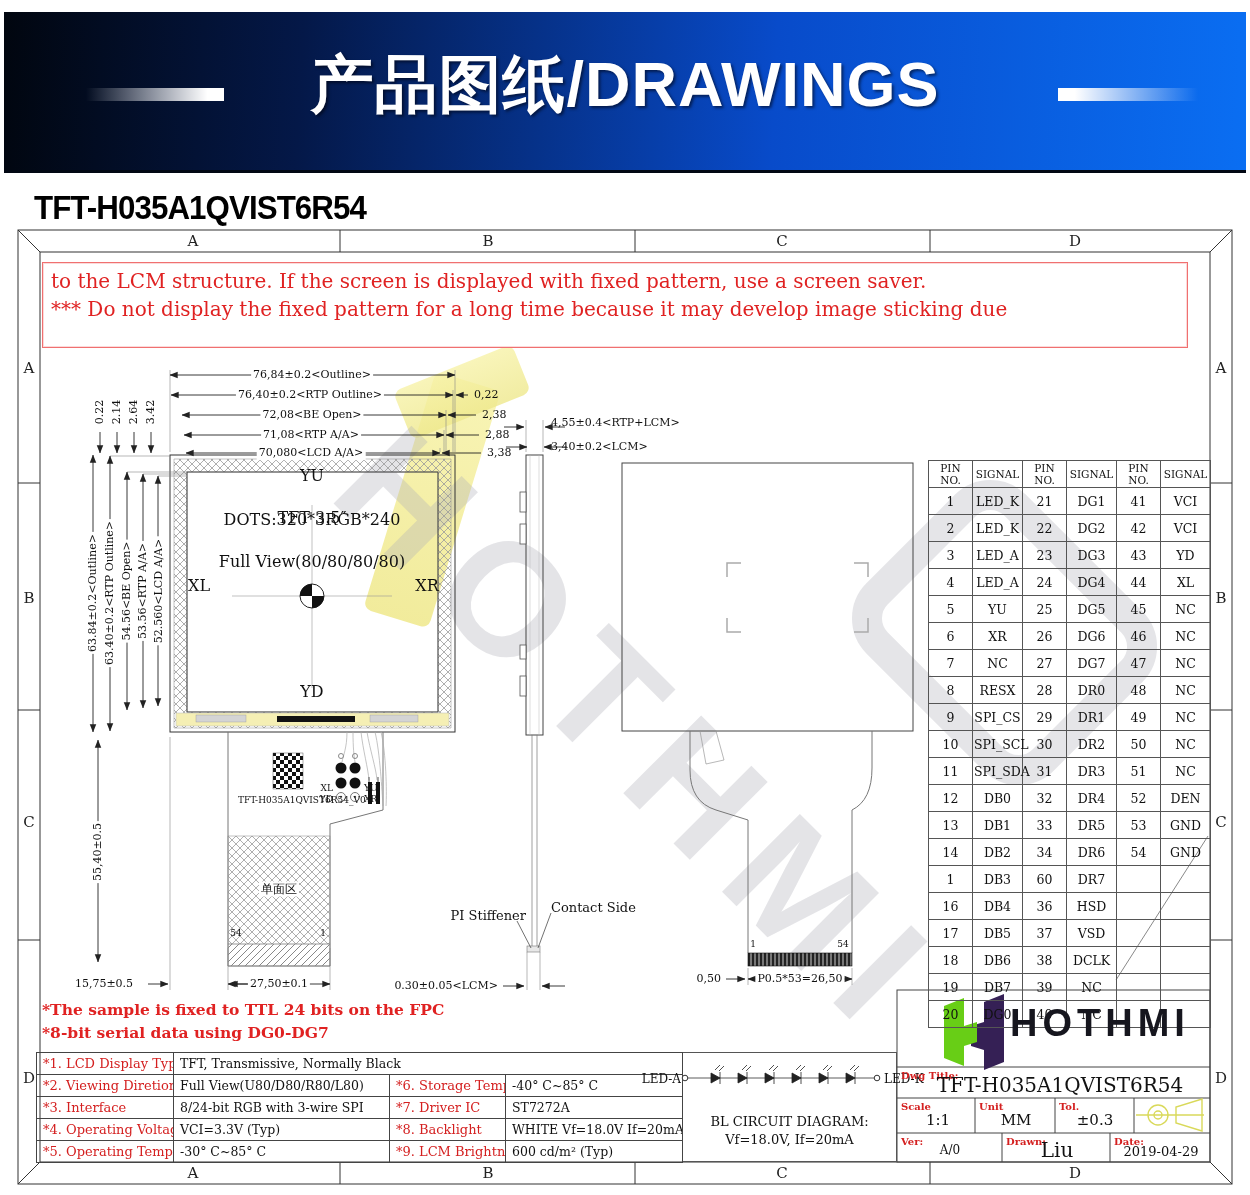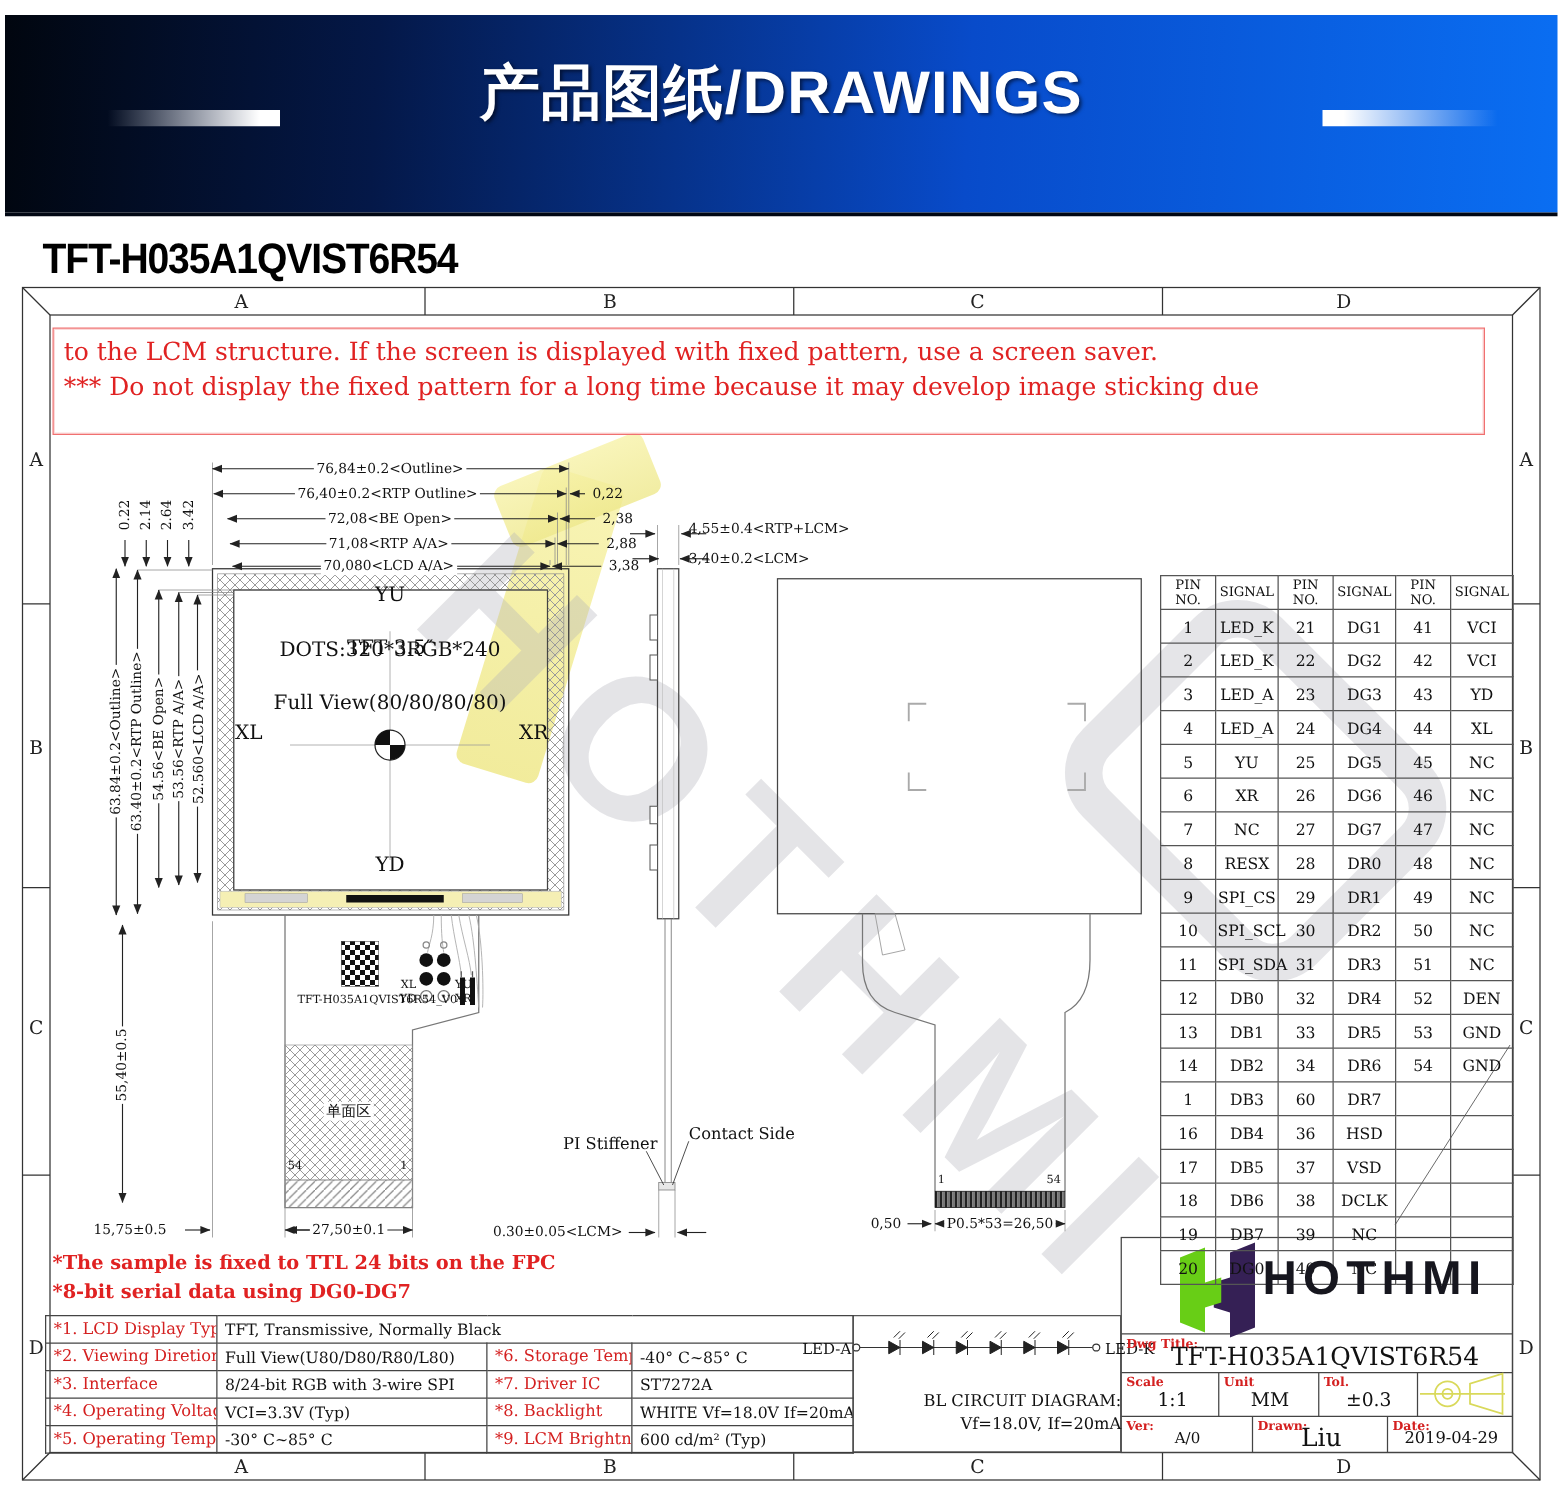--- a/index.html
+++ b/index.html
@@ -4,21 +4,21 @@
 <style>
   html,body{margin:0;padding:0;background:#fff;}
   #page{position:relative;width:1250px;height:1195px;background:#fff;overflow:hidden;
         font-family:"DejaVu Serif",serif;}
   
   .banner{position:absolute;left:4px;top:12px;right:4px;height:158px;
           background:linear-gradient(93deg,#01060f 0%,#041848 24%,#084bca 62%,#0a6ef2 100%);
           border-bottom:3px solid #010713;z-index:10;}
   .banner-title{position:absolute;left:0;right:0;top:30px;text-align:center;
                 font-family:"Liberation Sans",sans-serif;font-weight:bold;
-                font-size:48px;color:#fff;letter-spacing:1px;
+                font-size:63px;color:#fff;letter-spacing:1px;
                 text-shadow:2px 2px 3px rgba(0,0,10,.55);}
   .dash{position:absolute;top:88px;height:13px;z-index:11;}
   .dash-l{left:86px;width:138px;background:linear-gradient(90deg,rgba(255,255,255,0),#fff 88%);}
   .dash-r{left:1058px;width:140px;background:linear-gradient(90deg,#fff 12%,rgba(255,255,255,0));}
   
   .page-title{position:absolute;left:34px;top:188px;font-family:"Liberation Sans",sans-serif;
               font-weight:bold;font-size:34px;color:#000;letter-spacing:-1px;
               transform:scaleX(.92);transform-origin:left top;z-index:5;}
   
   .wm{position:absolute;z-index:1;pointer-events:none;}
@@ -56,21 +56,21 @@
   .note{position:absolute;color:#e02222;font:15.5px "DejaVu Serif",serif;font-weight:bold;z-index:6;}
   .spec{position:absolute;left:36px;top:1052px;z-index:6;}
   .spec table{border-collapse:collapse;table-layout:fixed;width:646px;}
   .spec td{border:1px solid #444;height:21px;font:12.5px "DejaVu Serif",serif;
            color:#111;padding:0 0 0 6px;white-space:nowrap;overflow:hidden;}
   .spec td.lbl{color:#d42020;font-size:13px;}
   
   .blbox{position:absolute;left:682px;top:1052px;width:215px;height:110px;
          border:1px solid #555;box-sizing:border-box;z-index:4;}
   .bl-lab{position:absolute;font:12px "DejaVu Serif",serif;color:#111;z-index:6;}
-  .bl-ttl{position:absolute;left:682px;width:215px;text-align:right;
+  .bl-ttl{position:absolute;left:682px;width:215px;text-align:center;
           font:13px "DejaVu Serif",serif;color:#111;z-index:6;}
   .tb-red{position:absolute;color:#d42020;font:10px "DejaVu Serif",serif;font-weight:bold;z-index:6;}
   .tb-val{position:absolute;transform:translate(-50%,-50%);font:15px "DejaVu Serif",serif;
           color:#111;white-space:nowrap;z-index:6;}
   .logo-word{position:absolute;left:1010px;top:1002px;font-family:"Liberation Sans",sans-serif;
              font-size:38px;font-weight:600;letter-spacing:5px;color:#16161e;z-index:6;}
   svg.lines{position:absolute;left:0;top:0;z-index:3;}
 </style>
 </head>
 <body>

